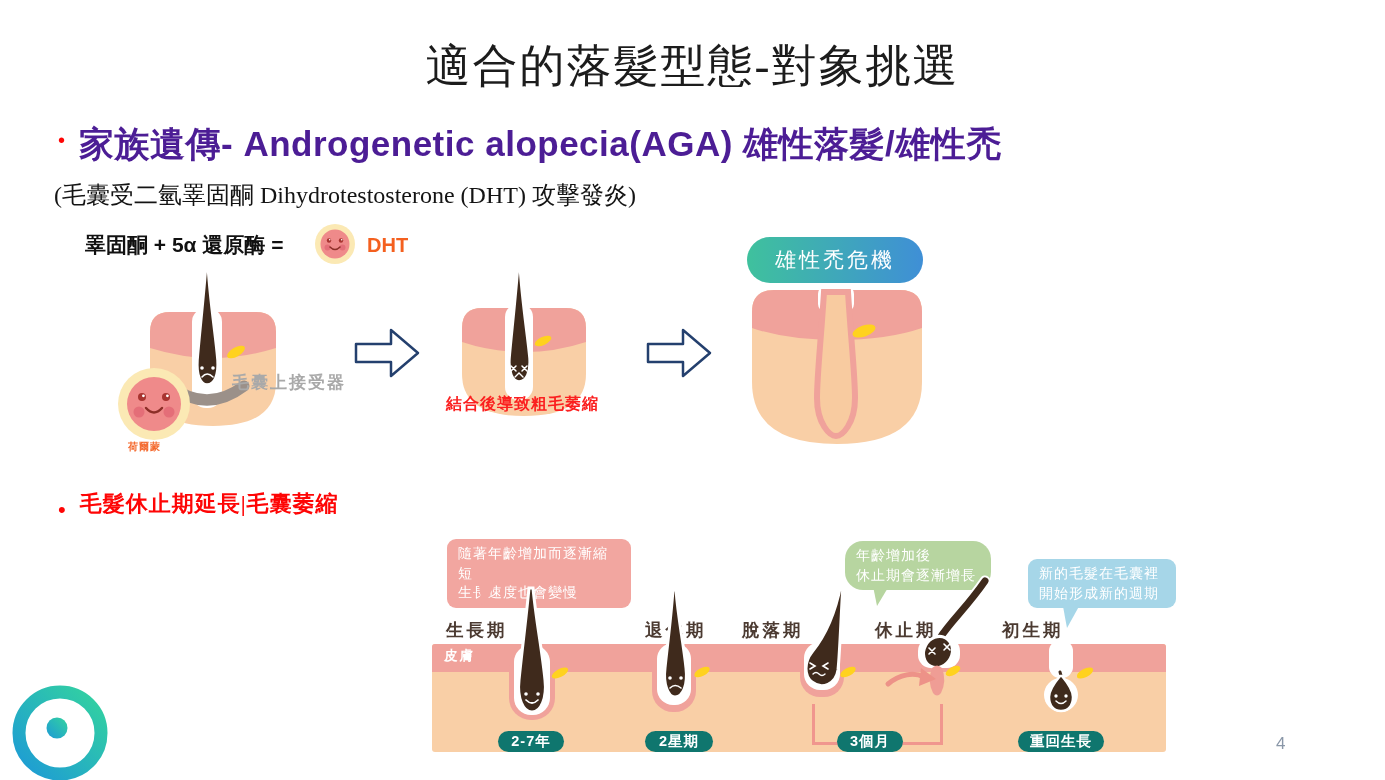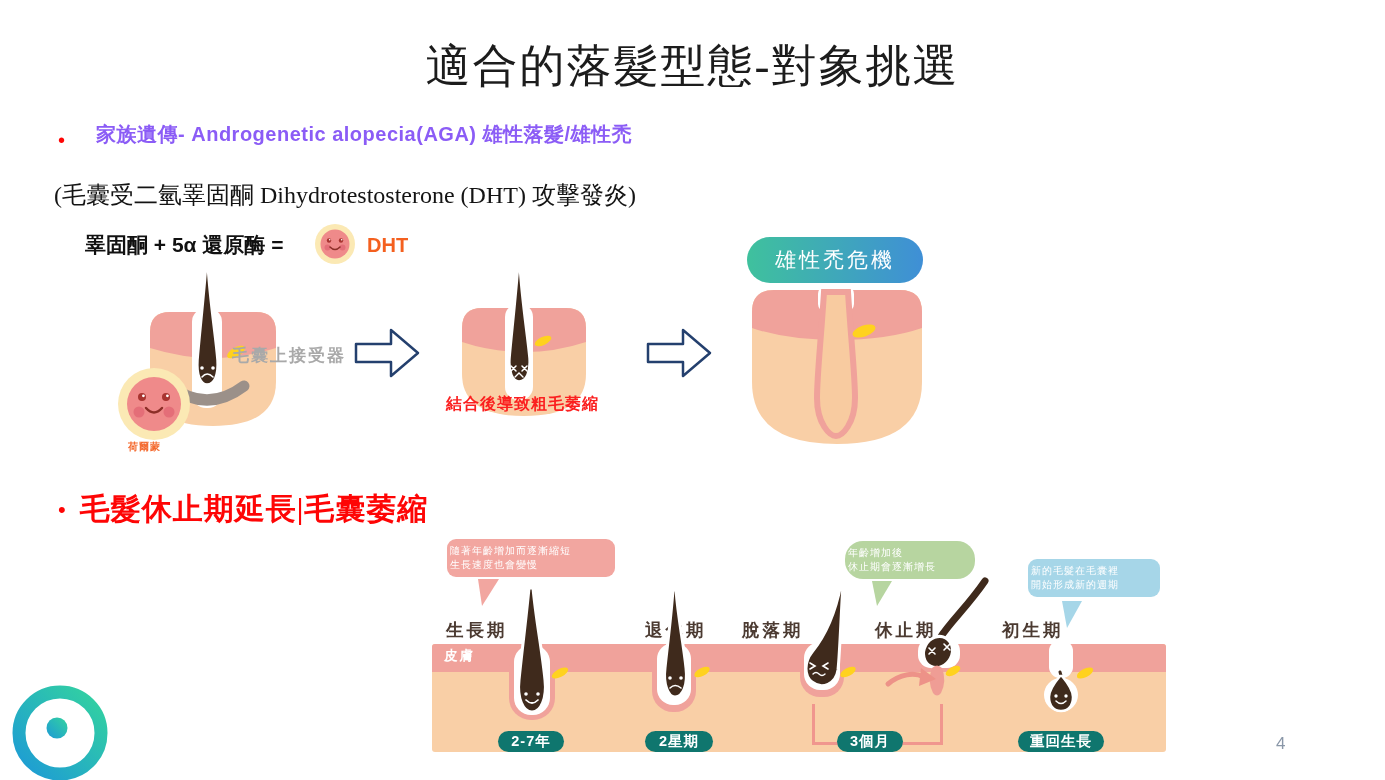--- a/index.html
+++ b/index.html
@@ -6,38 +6,38 @@
   .slide{position:relative;width:1385px;height:780px;background:#ffffff;overflow:hidden;
          font-family:"Liberation Sans","DejaVu Sans",sans-serif;}
   .abs{position:absolute;}
 
   .title{left:0;right:0;top:36px;text-align:center;font-family:"Liberation Serif","DejaVu Serif",serif;
          font-size:45px;color:#1c1c1c;letter-spacing:2px;font-weight:400;}
 
   .bullet-row{display:flex;align-items:flex-start;}
   .bullet-dot{color:#fe0505;font-size:20px;line-height:1;margin-top:9px;margin-right:14px;}
   .b1{left:58px;top:121px;}
-  .b1 .bt{font-size:20px;font-weight:bold;color:#8b5cf6;letter-spacing:0.5px;margin-left:17px;}
+  .b1 .bt{font-size:35px;font-weight:bold;color:#4c1d95;letter-spacing:0.5px;}
   .b1sub{left:54px;top:179px;font-family:"Liberation Serif","DejaVu Serif",serif;font-size:24px;color:#141414;}
 
   .formula{left:85px;top:231px;font-size:21px;font-weight:bold;color:#111;}
   .dht-label{left:367px;top:234px;font-size:20px;font-weight:bold;color:#f4601f;}
-  .receptor-label{left:232px;top:344px;font-size:17px;font-weight:bold;color:#a9a9a9;letter-spacing:2px;}
+  .receptor-label{left:232px;top:371px;font-size:17px;font-weight:bold;color:#a9a9a9;letter-spacing:2px;}
   .hormone-label{left:128px;top:440px;font-size:10px;font-weight:bold;color:#f4692e;letter-spacing:1px;}
   .shrink-label{left:446px;top:394px;font-size:16px;font-weight:bold;color:#fb1f1f;letter-spacing:1px;}
 
   .badge{left:747px;top:237px;width:176px;height:46px;border-radius:23px;
          background:linear-gradient(90deg,#3fc19d,#3f8fd6);color:#fff;font-size:21px;letter-spacing:3px;
          display:flex;align-items:center;justify-content:center;}
 
   .b2{left:58px;top:489px;}
   .b2 .bullet-dot{font-size:22px;margin-top:10px;}
-  .b2 .bt{font-family:"Liberation Serif","DejaVu Serif",serif;font-size:30px;font-weight:bold;color:#fe0505;letter-spacing:1px;}
-
-  .callout{color:#fff;font-size:10px;line-height:1.4;border-radius:9px;padding:5px 3px;letter-spacing:1px;}
+  .b2 .bt{font-family:"Liberation Serif","DejaVu Serif",serif;font-size:22px;font-weight:bold;color:#fe0505;letter-spacing:1px;}
+
+  .callout{color:#fff;font-size:14px;line-height:1.4;border-radius:9px;padding:5px 11px;letter-spacing:1px;}
   .co-pink{left:447px;top:539px;width:162px;background:#f2a6a0;}
   .co-green{left:845px;top:541px;width:124px;background:#b7d5a0;border-radius:18px;}
   .co-blue{left:1028px;top:559px;width:126px;background:#a6d6e8;}
   .tail{width:0;height:0;}
   .tail-pink{left:478px;top:579px;border-top:27px solid #f2a6a0;border-left:4px solid transparent;border-right:17px solid transparent;}
   .tail-green{left:872px;top:581px;border-top:25px solid #b7d5a0;border-left:5px solid transparent;border-right:15px solid transparent;}
   .tail-blue{left:1062px;top:601px;border-top:27px solid #a6d6e8;border-left:5px solid transparent;border-right:15px solid transparent;}
 
   .stage{top:618px;font-size:17.5px;font-weight:bold;color:#4b3a31;letter-spacing:3px;}
   .st1{left:446px;} .st2{left:597px;margin-left:48px;} .st3{left:742px;} .st4{left:859px;margin-left:16px;} .st5{left:1002px;}

